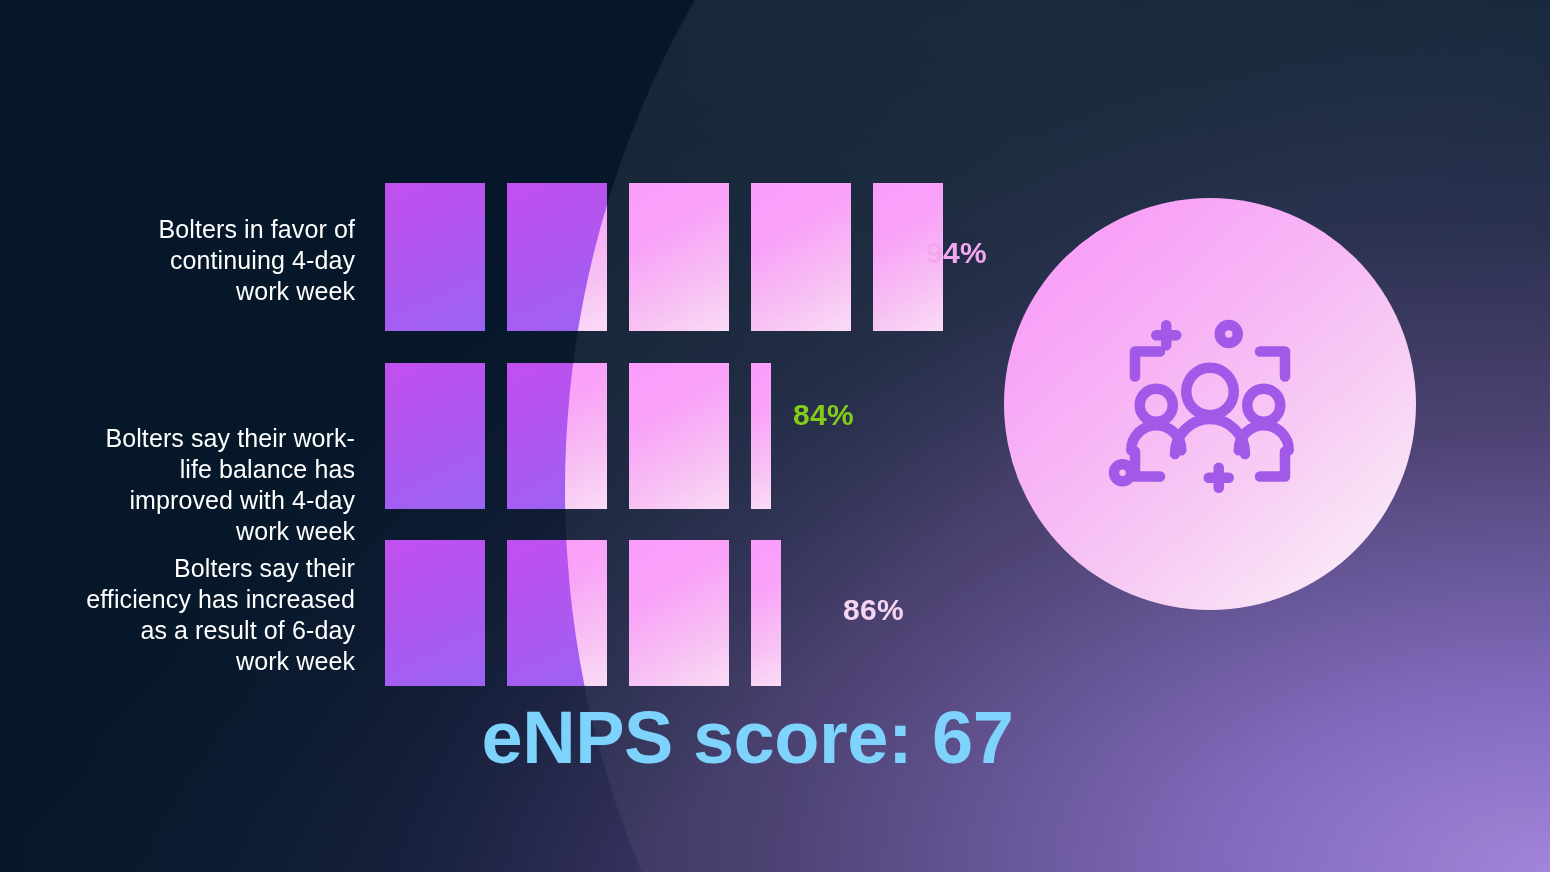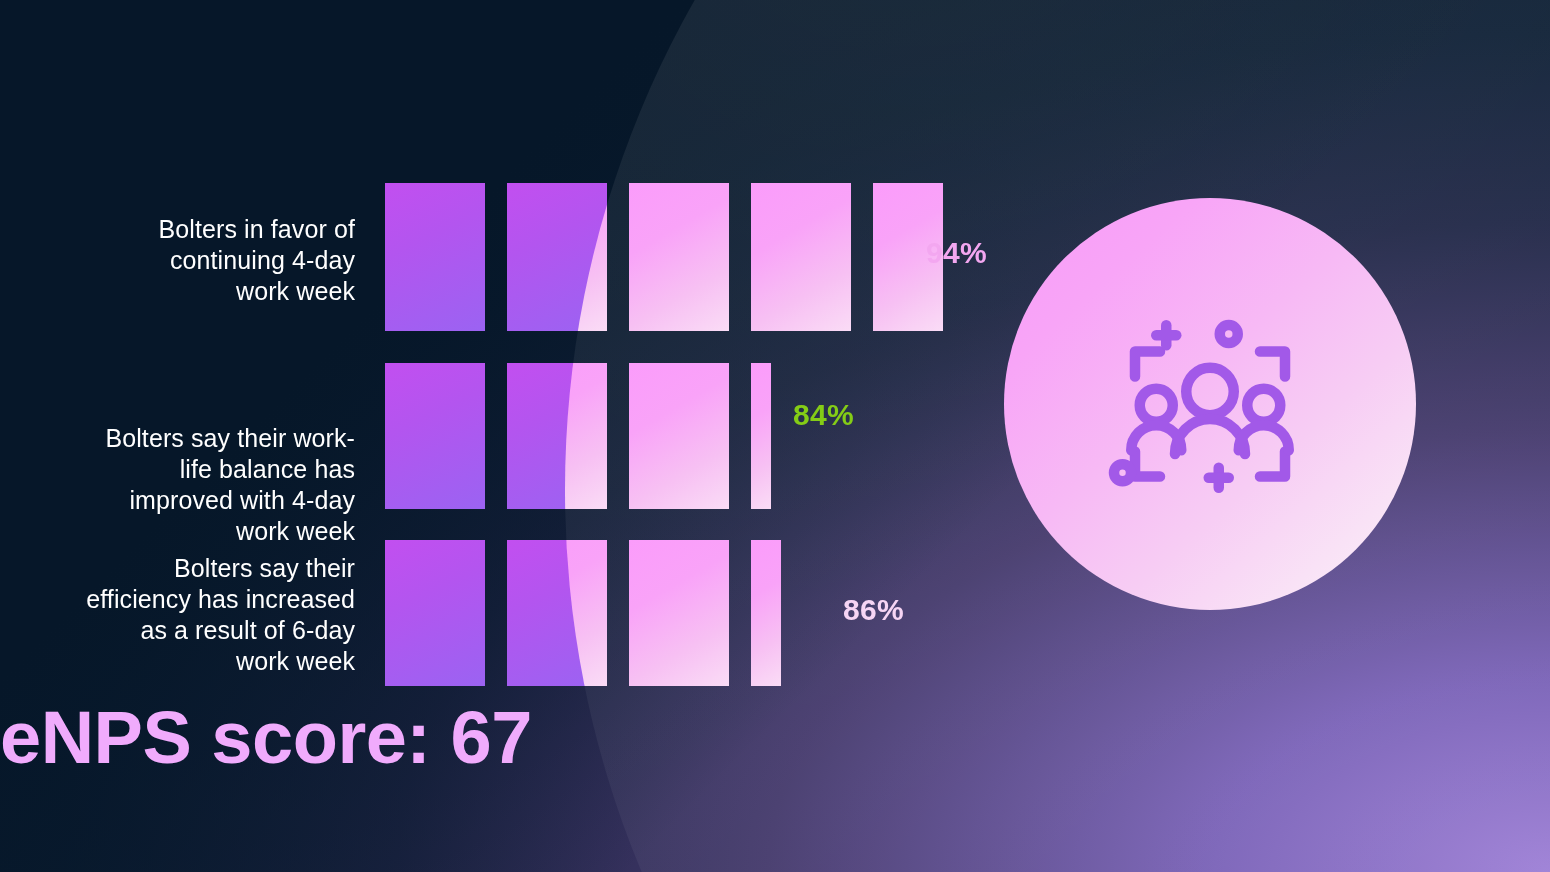--- a/index.html
+++ b/index.html
@@ -103,22 +103,22 @@
     position:absolute;
     left:50%; top:50%;
     transform:translate(-50%,-50%);
     width:250px; height:250px;
   }
 
   .enps {
     position:absolute;
     left:0; top:695px;
     width:1495px;
-    text-align:left;
-    color:#f0abfc;
+    text-align:center;
+    color:#7dd3fc;
     font-size:74px;
     font-weight:bold;
     letter-spacing:-0.5px;
   }
 </style>
 </head>
 <body>
 
 <div id="stage">
 

